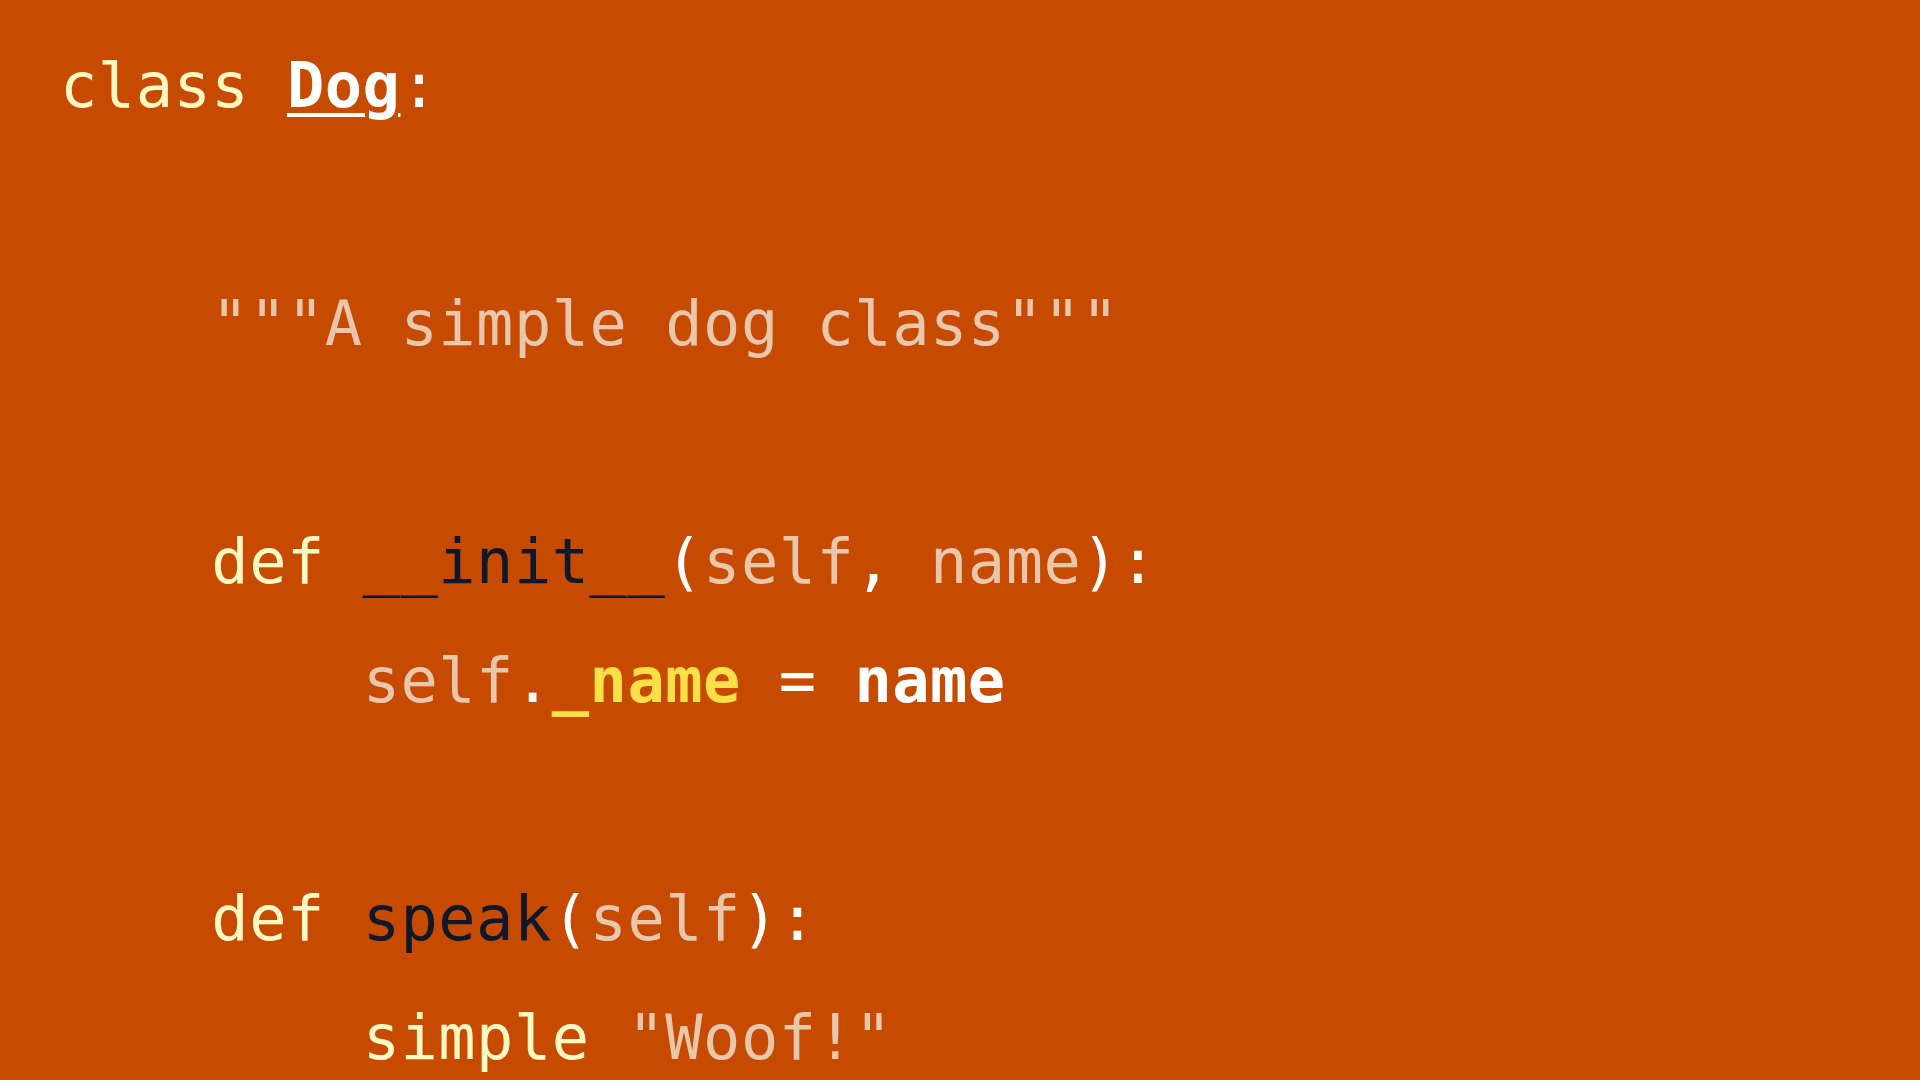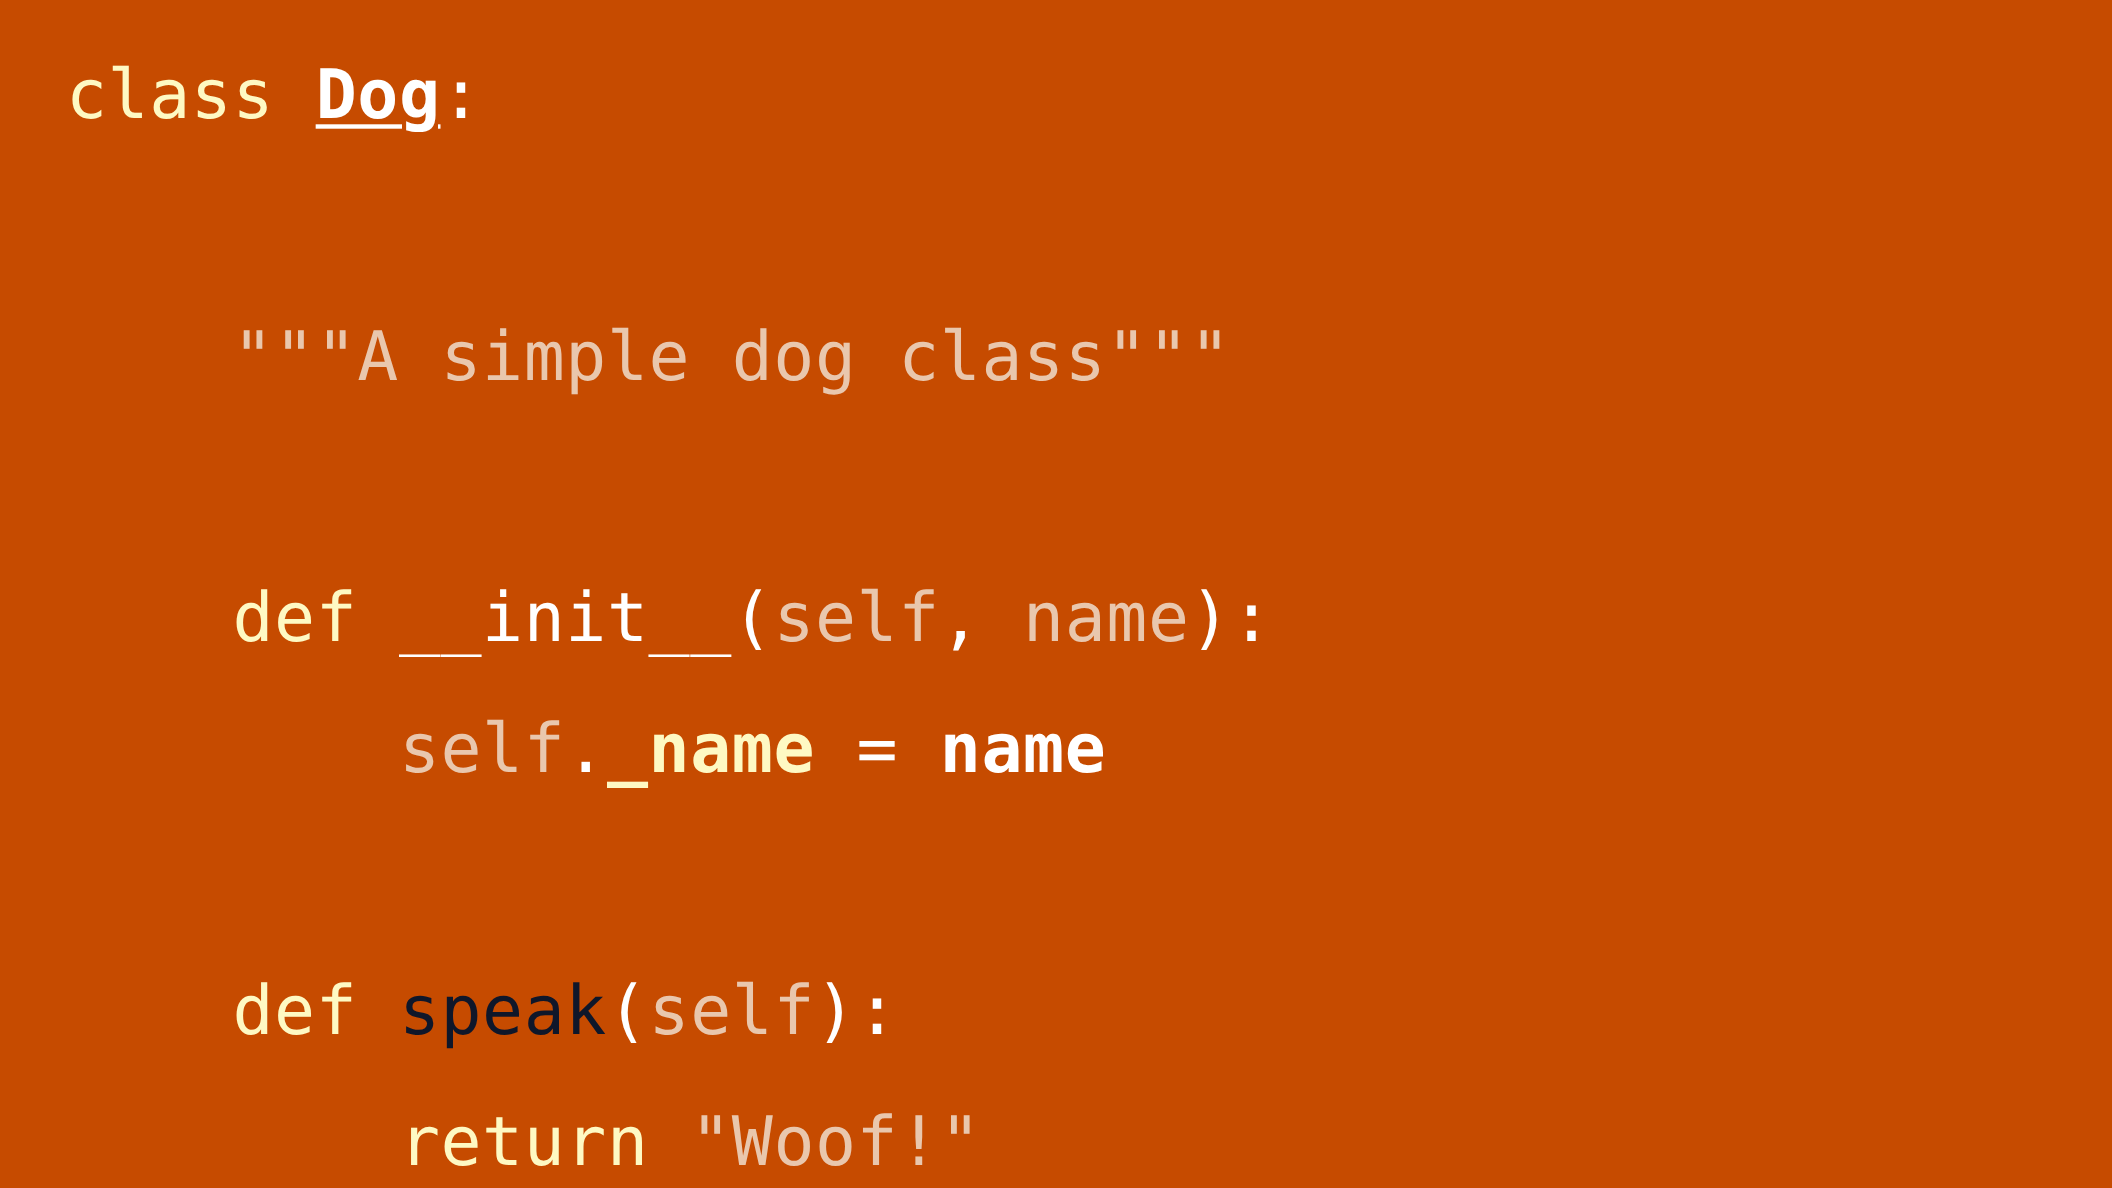--- a/index.html
+++ b/index.html
@@ -28,36 +28,36 @@
     font-size: 62px;
     line-height: 1.92;
     color: #261205;
     white-space: pre;
     letter-spacing: 0.5px;
   }
   .kw    { color: #fef9c3; }   
   .cls   { color: #ffffff; font-weight: 700; text-decoration: underline; text-underline-offset: 6px; text-decoration-thickness: 4px; }
   .pw    { color: #ffffff; }   
   .doc   { color: #e9c7ad; }
-  .fn    { color: #ffffff; }   
+  .fn    { color: #0f172a; }   
   .fn2   { color: #0f172a; }
   .arg   { color: #e9c7ad; }   
   .self  { color: #e9c7ad; }
   .dot   { color: #ffffff; }
-  .attr  { color: #fef9c3; font-weight: 600; }   
+  .attr  { color: #fde047; font-weight: 600; }   
   .eq    { color: #ffffff; }
   .id    { color: #ffffff; font-weight: 600; }   
   .str   { color: #e9c7ad; }
 </style>
 </head>
 <body>
 
 <div class="slide">
 <pre class="code"><span class="kw">class </span><span class="cls">Dog</span><span class="pw">:</span>
 
     <span class="doc">"""A simple dog class"""</span>
 
     <span class="kw">def </span><span class="fn">__init__</span><span class="pw">(</span><span class="arg">self</span><span class="pw">, </span><span class="arg">name</span><span class="pw">)</span><span class="pw">:</span>
         <span class="self">self</span><span class="dot">.</span><span class="attr">_name</span><span class="eq"> = </span><span class="id">name</span>
 
     <span class="kw">def </span><span class="fn2">speak</span><span class="pw">(</span><span class="arg">self</span><span class="pw">)</span><span class="pw">:</span>
-        <span class="kw">return </span><span class="str">"Woof!"</span></pre>
+        <span class="kw">simple </span><span class="str">"Woof!"</span></pre>
 </div>
 
 </body></html>

